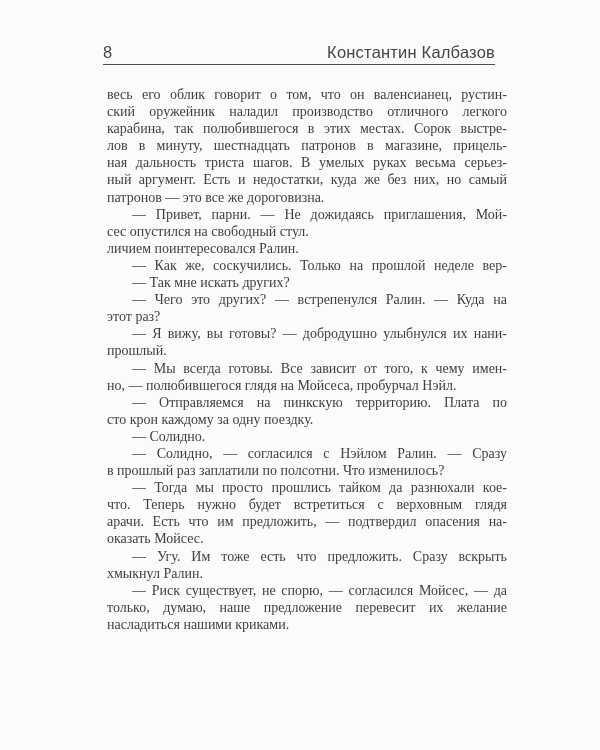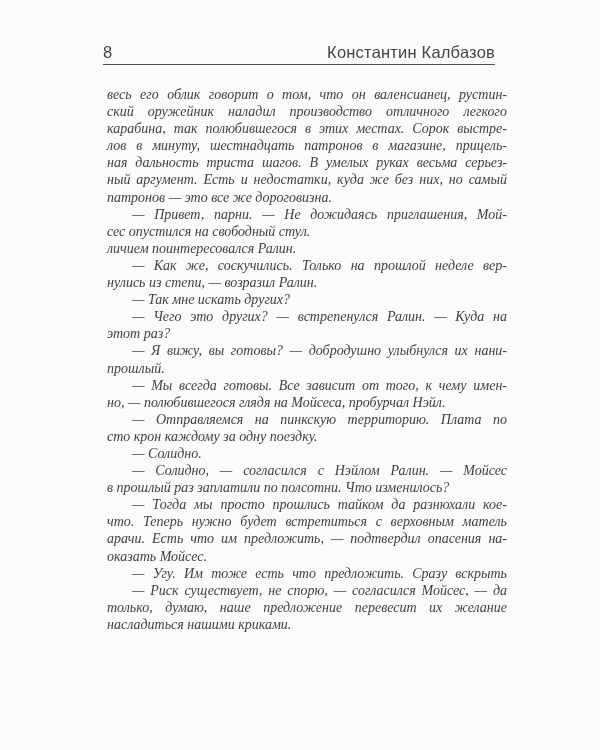--- a/index.html
+++ b/index.html
@@ -46,21 +46,20 @@
     color: var(--body-text);
     font-size: 14px;
     line-height: 17.1px;
   }
   .paragraph { }
   .line {
     height: 17.1px;
     text-align: left;
     white-space: normal;
     overflow: visible;
-    font-style: italic;
   }
   .line.fill {
     text-align: justify;
     text-align-last: justify;
   }
   .line.indent {
     text-indent: 25px;
   }
 </style>
 </head>
@@ -83,21 +82,20 @@
       </div>
       <div class="paragraph">
         <div class="line fill indent">— Привет, парни. — Не дожидаясь приглашения, Мой-</div>
         <div class="line">сес опустился на свободный стул.</div>
       </div>
       <div class="paragraph">
         <div class="line">личием поинтересовался Ралин.</div>
       </div>
       <div class="paragraph">
         <div class="line fill indent">— Как же, соскучились. Только на прошлой неделе вер-</div>
-        <div class="line">нулись из степи, — возразил Ралин.</div>
       </div>
       <div class="paragraph">
         <div class="line indent">— Так мне искать других?</div>
       </div>
       <div class="paragraph">
         <div class="line fill indent">— Чего это других? — встрепенулся Ралин. — Куда на</div>
         <div class="line">этот раз?</div>
       </div>
       <div class="paragraph">
         <div class="line fill indent">— Я вижу, вы готовы? — добродушно улыбнулся их нани-</div>
@@ -108,31 +106,32 @@
         <div class="line">но, — полюбившегося глядя на Мойсеса, пробурчал Нэйл.</div>
       </div>
       <div class="paragraph">
         <div class="line fill indent">— Отправляемся на пинкскую территорию. Плата по</div>
         <div class="line">сто крон каждому за одну поездку.</div>
       </div>
       <div class="paragraph">
         <div class="line indent">— Солидно.</div>
       </div>
       <div class="paragraph">
-        <div class="line fill indent">— Солидно, — согласился с Нэйлом Ралин. — Мойсес</div>
+        <div class="line fill indent">— Солидно, — согласился с Нэйлом Ралин. — Сразу</div>
         <div class="line">в прошлый раз заплатили по полсотни. Что изменилось?</div>
       </div>
       <div class="paragraph">
         <div class="line fill indent">— Тогда мы просто прошлись тайком да разнюхали кое-</div>
-        <div class="line fill">что. Теперь нужно будет встретиться с верховным матель</div>
+        <div class="line fill">что. Теперь нужно будет встретиться с верховным глядя</div>
         <div class="line fill">арачи. Есть что им предложить, — подтвердил опасения на-</div>
         <div class="line">оказать Мойсес.</div>
       </div>
       <div class="paragraph">
         <div class="line fill indent">— Угу. Им тоже есть что предложить. Сразу вскрыть</div>
+        <div class="line">хмыкнул Ралин.</div>
       </div>
       <div class="paragraph">
         <div class="line fill indent">— Риск существует, не спорю, — согласился Мойсес, — да</div>
         <div class="line fill">только, думаю, наше предложение перевесит их желание</div>
         <div class="line">насладиться нашими криками.</div>
       </div>
     </div>
 </div>
 
 </body></html>

